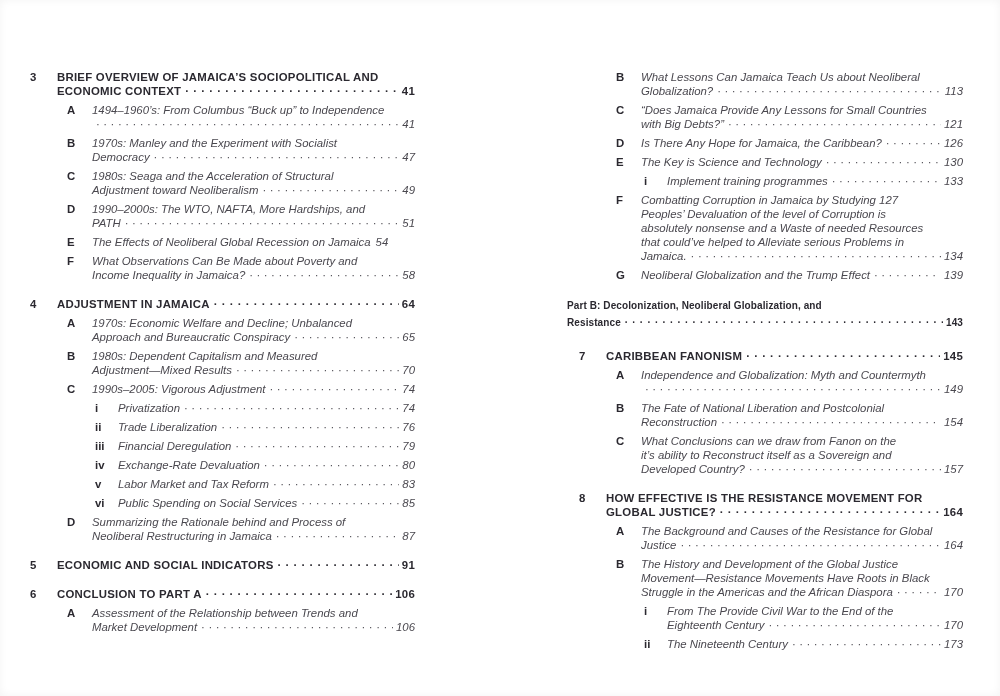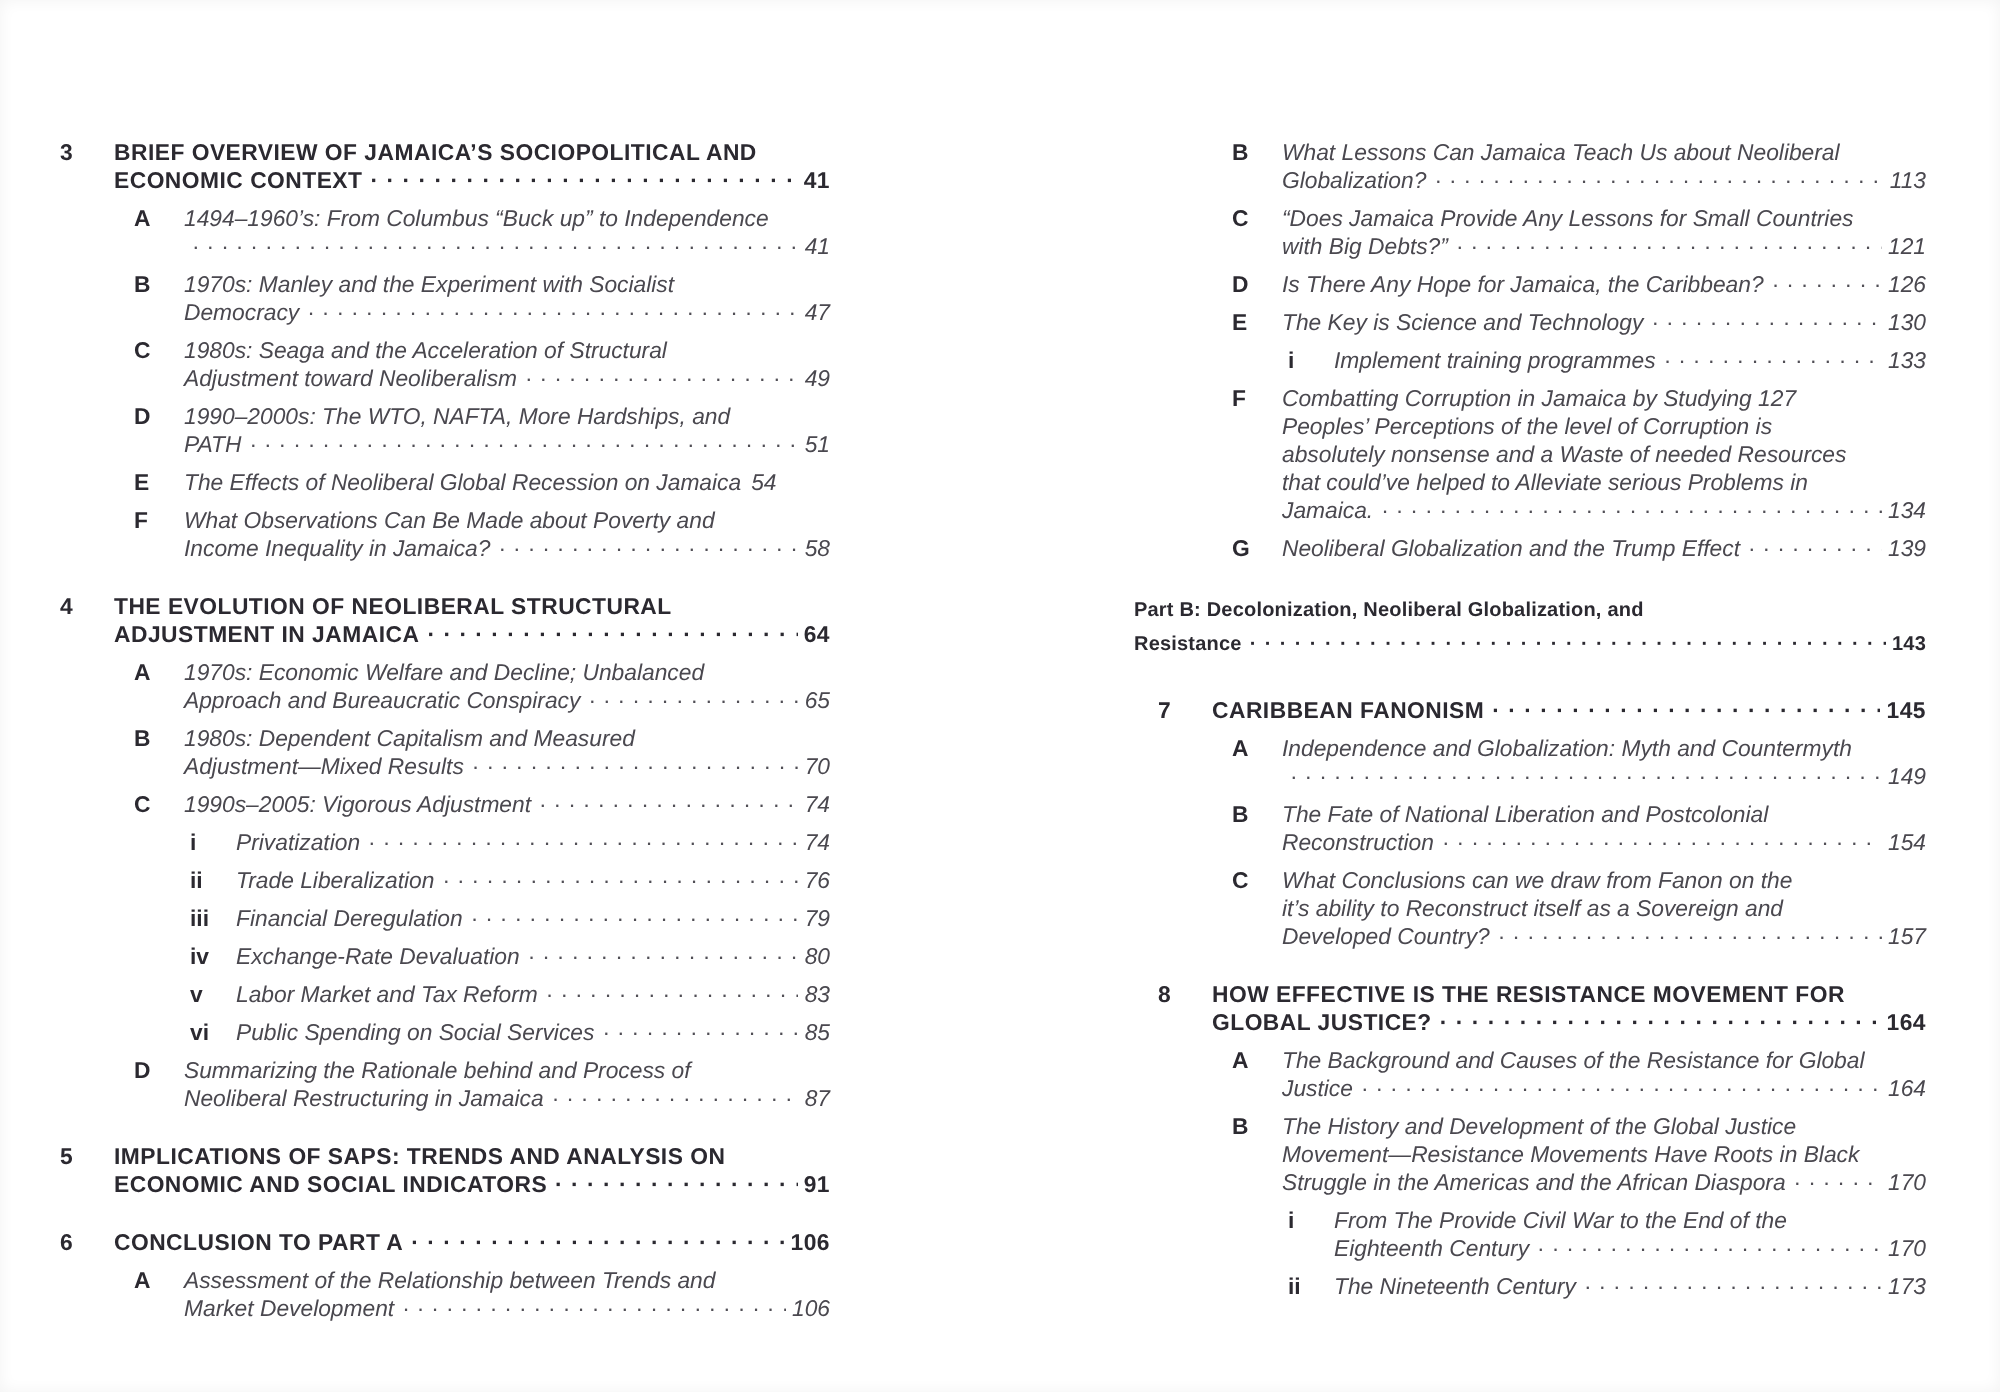--- a/index.html
+++ b/index.html
@@ -158,21 +158,20 @@
               <span class="dots">································································································································································</span>
               <span class="pg">58</span>
             </div>
           </div>
         </div>
       </section>
       <section class="chapter">
         <div class="ch-head">
           <span class="ch-num">4</span>
           <div class="lines">
-            <div class="line">THE EVOLUTION OF NEOLIBERAL STRUCTURAL</div>
             <div class="line last">
               <span class="txt">ADJUSTMENT IN JAMAICA</span>
               <span class="dots">································································································································································</span>
               <span class="pg">64</span>
             </div>
           </div>
         </div>
         <div class="row entry">
           <span class="label">A</span>
           <div class="lines">
@@ -274,21 +273,20 @@
               <span class="dots">································································································································································</span>
               <span class="pg">87</span>
             </div>
           </div>
         </div>
       </section>
       <section class="chapter">
         <div class="ch-head">
           <span class="ch-num">5</span>
           <div class="lines">
-            <div class="line">IMPLICATIONS OF SAPS: TRENDS AND ANALYSIS ON</div>
             <div class="line last">
               <span class="txt">ECONOMIC AND SOCIAL INDICATORS</span>
               <span class="dots">································································································································································</span>
               <span class="pg">91</span>
             </div>
           </div>
         </div>
       </section>
       <section class="chapter">
         <div class="ch-head">
@@ -365,21 +363,21 @@
               <span class="txt">Implement training programmes</span>
               <span class="dots">································································································································································</span>
               <span class="pg">133</span>
             </div>
           </div>
         </div>
         <div class="row entry">
           <span class="label">F</span>
           <div class="lines">
             <div class="line">Combatting Corruption in Jamaica by Studying 127</div>
-            <div class="line">Peoples’ Perceptions of the level of Corruption is</div>
+            <div class="line">Peoples’ Devaluation of the level of Corruption is</div>
             <div class="line">absolutely nonsense and a Waste of needed Resources</div>
             <div class="line">that could’ve helped to Alleviate serious Problems in</div>
             <div class="line last">
               <span class="txt">Jamaica.</span>
               <span class="dots">································································································································································</span>
               <span class="pg">134</span>
             </div>
           </div>
         </div>
         <div class="row entry">

